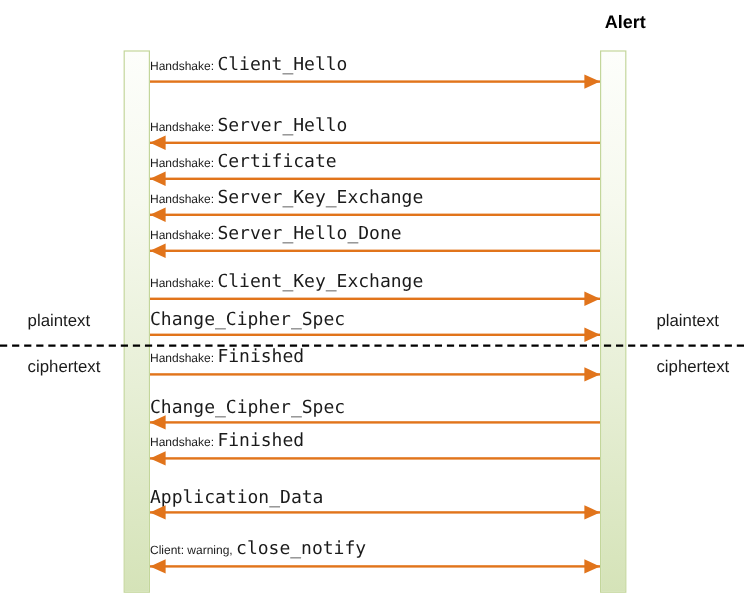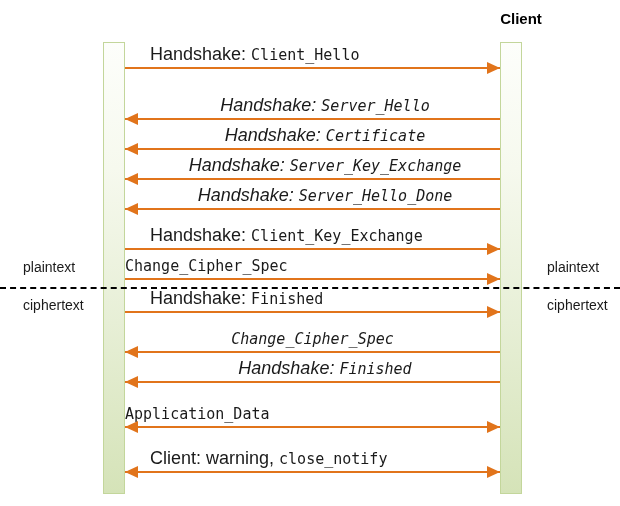--- a/index.html
+++ b/index.html
@@ -53,24 +53,24 @@
     position: absolute;
     left: 0;
     width: 100%;
     bottom: 3px;
     font-size: 14px;
     color: #1a1a1a;
     white-space: nowrap;
     line-height: 17px;
   }
   .msg-label.align-left   { text-align: left; }
-  .msg-label.align-right  { text-align: center; font-style: italic; }
+  .msg-label.align-right  { text-align: left; }
   .msg-label.align-center { text-align: left; }
   .mono { font-family: "DejaVu Sans Mono", monospace; font-size: 15px; }
-  .prop { font-family: "Liberation Sans", sans-serif; font-size: 18px; margin-left: 25px; }
+  .prop { font-family: "Liberation Sans", sans-serif; font-size: 10px; }
 
   
   .msg-line {
     position: absolute;
     left: 0;
     top: 0;
     width: 100%;
     height: 0;
     border-top: 2px solid #e1741b;
   }
@@ -110,21 +110,21 @@
     padding-left: 19px;
   }
   .crypto-note.left-side  { left: 4px; text-align: left; }
   .crypto-note.right-side { left: 528px; text-align: left; }
 </style>
 </head>
 <body>
 
 <div id="canvas">
 
-  <div class="actor-label" id="actor-server">Client</div>
+  <div class="actor-label" id="actor-server">Alert</div>
 
   <div class="lifeline" id="lifeline-client"></div>
   <div class="lifeline" id="lifeline-server"></div>
 
   <div id="messages-layer">
       <div class="message" style="top: 67px;">
         <div class="msg-label align-left"><span class="prop">Handshake: </span><span class="mono">Client_Hello</span></div>
         <div class="msg-line"></div>
         <div class="arrowhead right"></div>
       </div>

